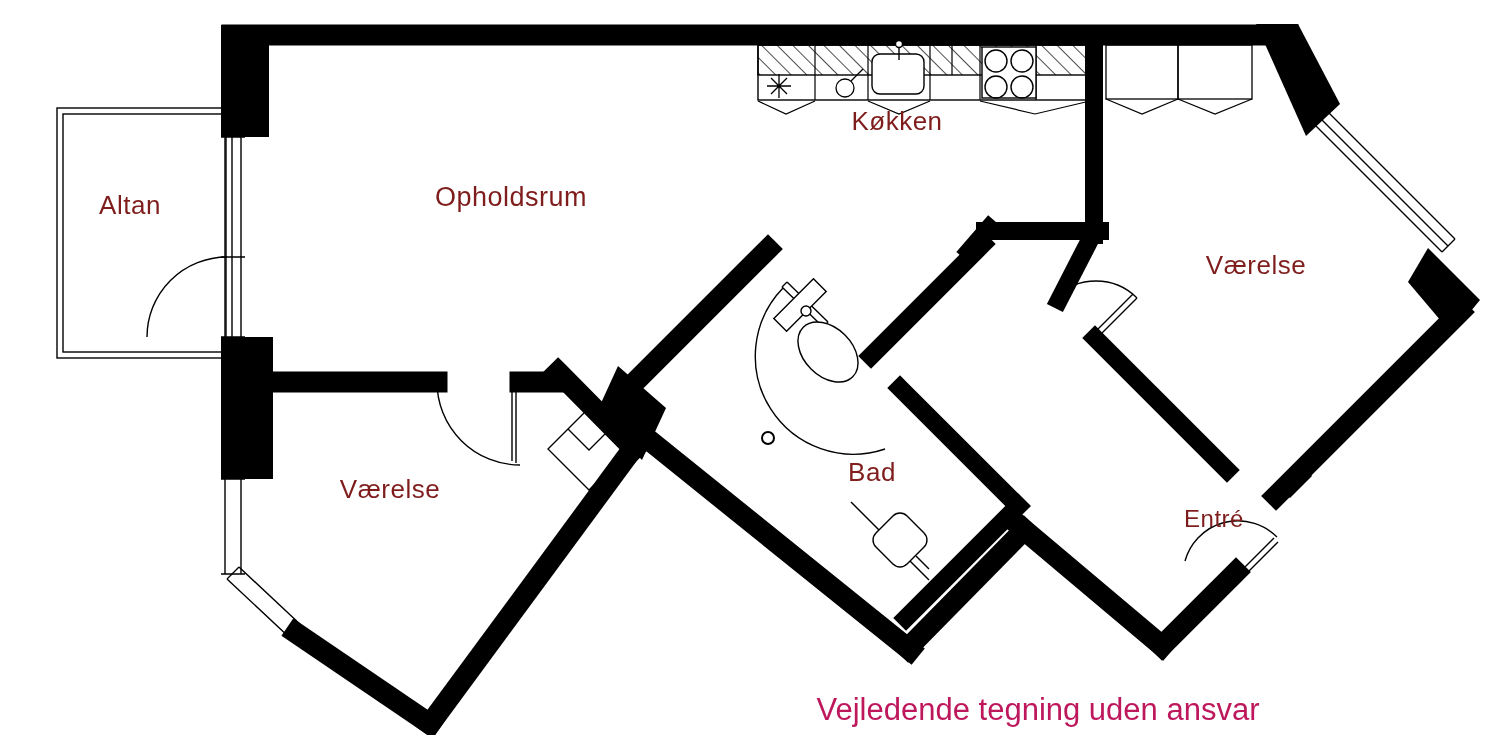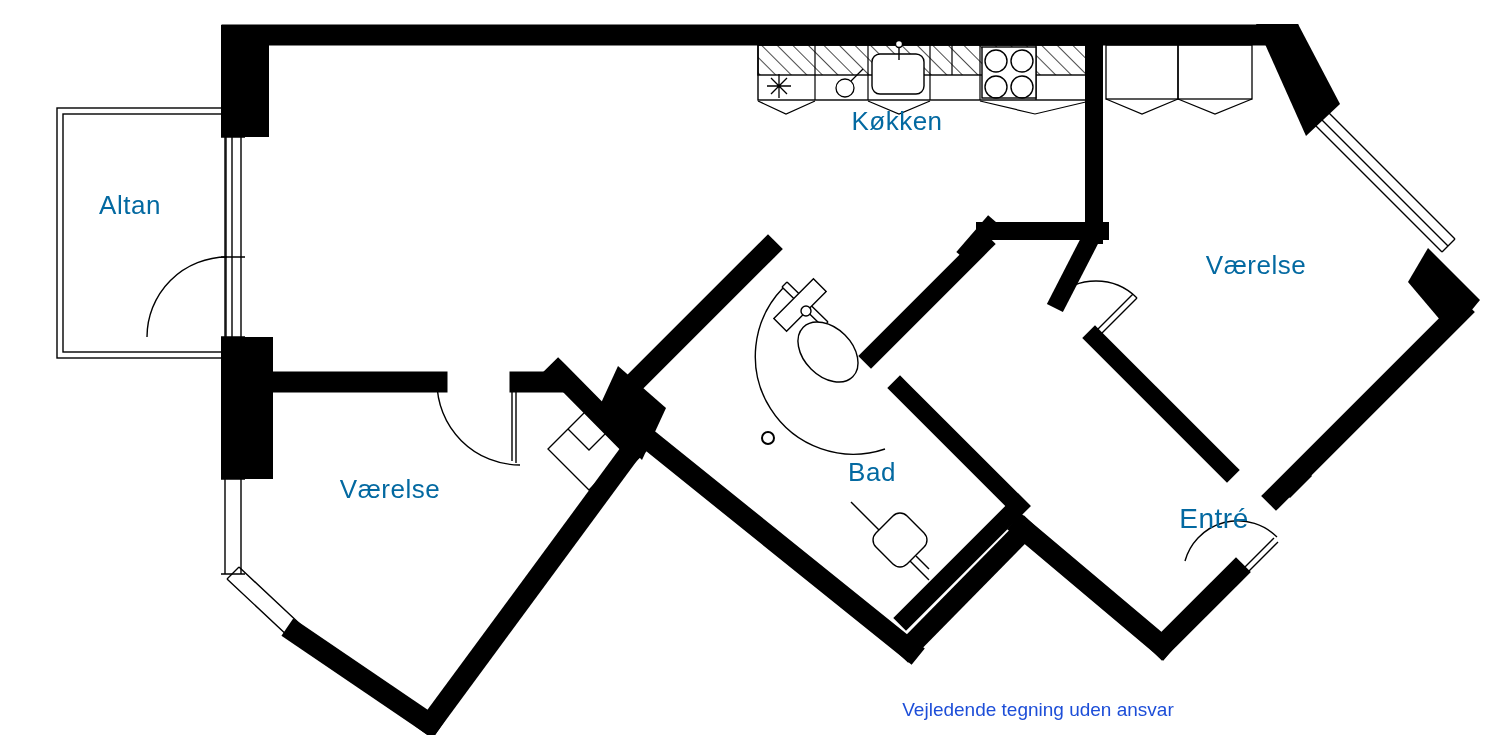--- a/index.html
+++ b/index.html
@@ -1,23 +1,23 @@
 <!DOCTYPE html>
 <html><head>
 <meta charset="utf-8">
 <style>
   html,body{margin:0;padding:0;background:#fff;}
   #plan{position:relative;width:1500px;height:735px;background:#fff;overflow:hidden;
         font-family:"Liberation Sans", sans-serif;}
   #plan svg{position:absolute;left:0;top:0;}
-  .lbl{position:absolute;transform:translate(-50%,-50%);color:#0369a1;
+  .lbl{position:absolute;transform:translate(-50%,-50%);color:#7f1d1d;
        font-size:26px;white-space:nowrap;letter-spacing:.5px;}
   .lbl.big{font-size:27px;}
-  .lbl.small{font-size:28px;}
-  .disclaimer{position:absolute;transform:translate(-50%,-50%);color:#1d4ed8;font-size:19px;white-space:nowrap;}
+  .lbl.small{font-size:24px;}
+  .disclaimer{position:absolute;transform:translate(-50%,-50%);color:#be185d;font-size:31px;white-space:nowrap;}
 </style>
 </head>
 <body>
 
 <div id="plan">
 
   <svg width="1500" height="735" viewBox="0 0 1500 735">
     <defs>
       <pattern id="hatch" width="11" height="11" patternUnits="userSpaceOnUse" patternTransform="rotate(-45)">
         <line x1="0" y1="0" x2="0" y2="11" stroke="#000" stroke-width="1.4"></line>
@@ -148,20 +148,21 @@
     </g>
     <g>
       <rect x="738" y="407" width="6" height="6" fill="#fff" transform="rotate(45 741 410)"></rect>
       <rect x="747" y="416" width="6" height="6" fill="#fff" transform="rotate(45 750 419)"></rect>
       <rect x="756" y="425" width="6" height="6" fill="#fff" transform="rotate(45 759 428)"></rect>
       <circle cx="768" cy="438" r="6" fill="#fff" stroke="#000" stroke-width="2"></circle>
     </g>
   </svg>
 
   <div class="lbl" style="left:130px;top:205px;">Altan</div>
+  <div class="lbl big" style="left:511px;top:197px;">Opholdsrum</div>
   <div class="lbl" style="left:897px;top:121px;">Køkken</div>
   <div class="lbl" style="left:1256px;top:265px;">Værelse</div>
   <div class="lbl" style="left:390px;top:489px;">Værelse</div>
   <div class="lbl" style="left:872px;top:472px;">Bad</div>
   <div class="lbl small" style="left:1214px;top:519px;">Entré</div>
 
   <div class="disclaimer" style="left:1038px;top:710px;">Vejledende tegning uden ansvar</div>
 </div>
 
 </body></html>

